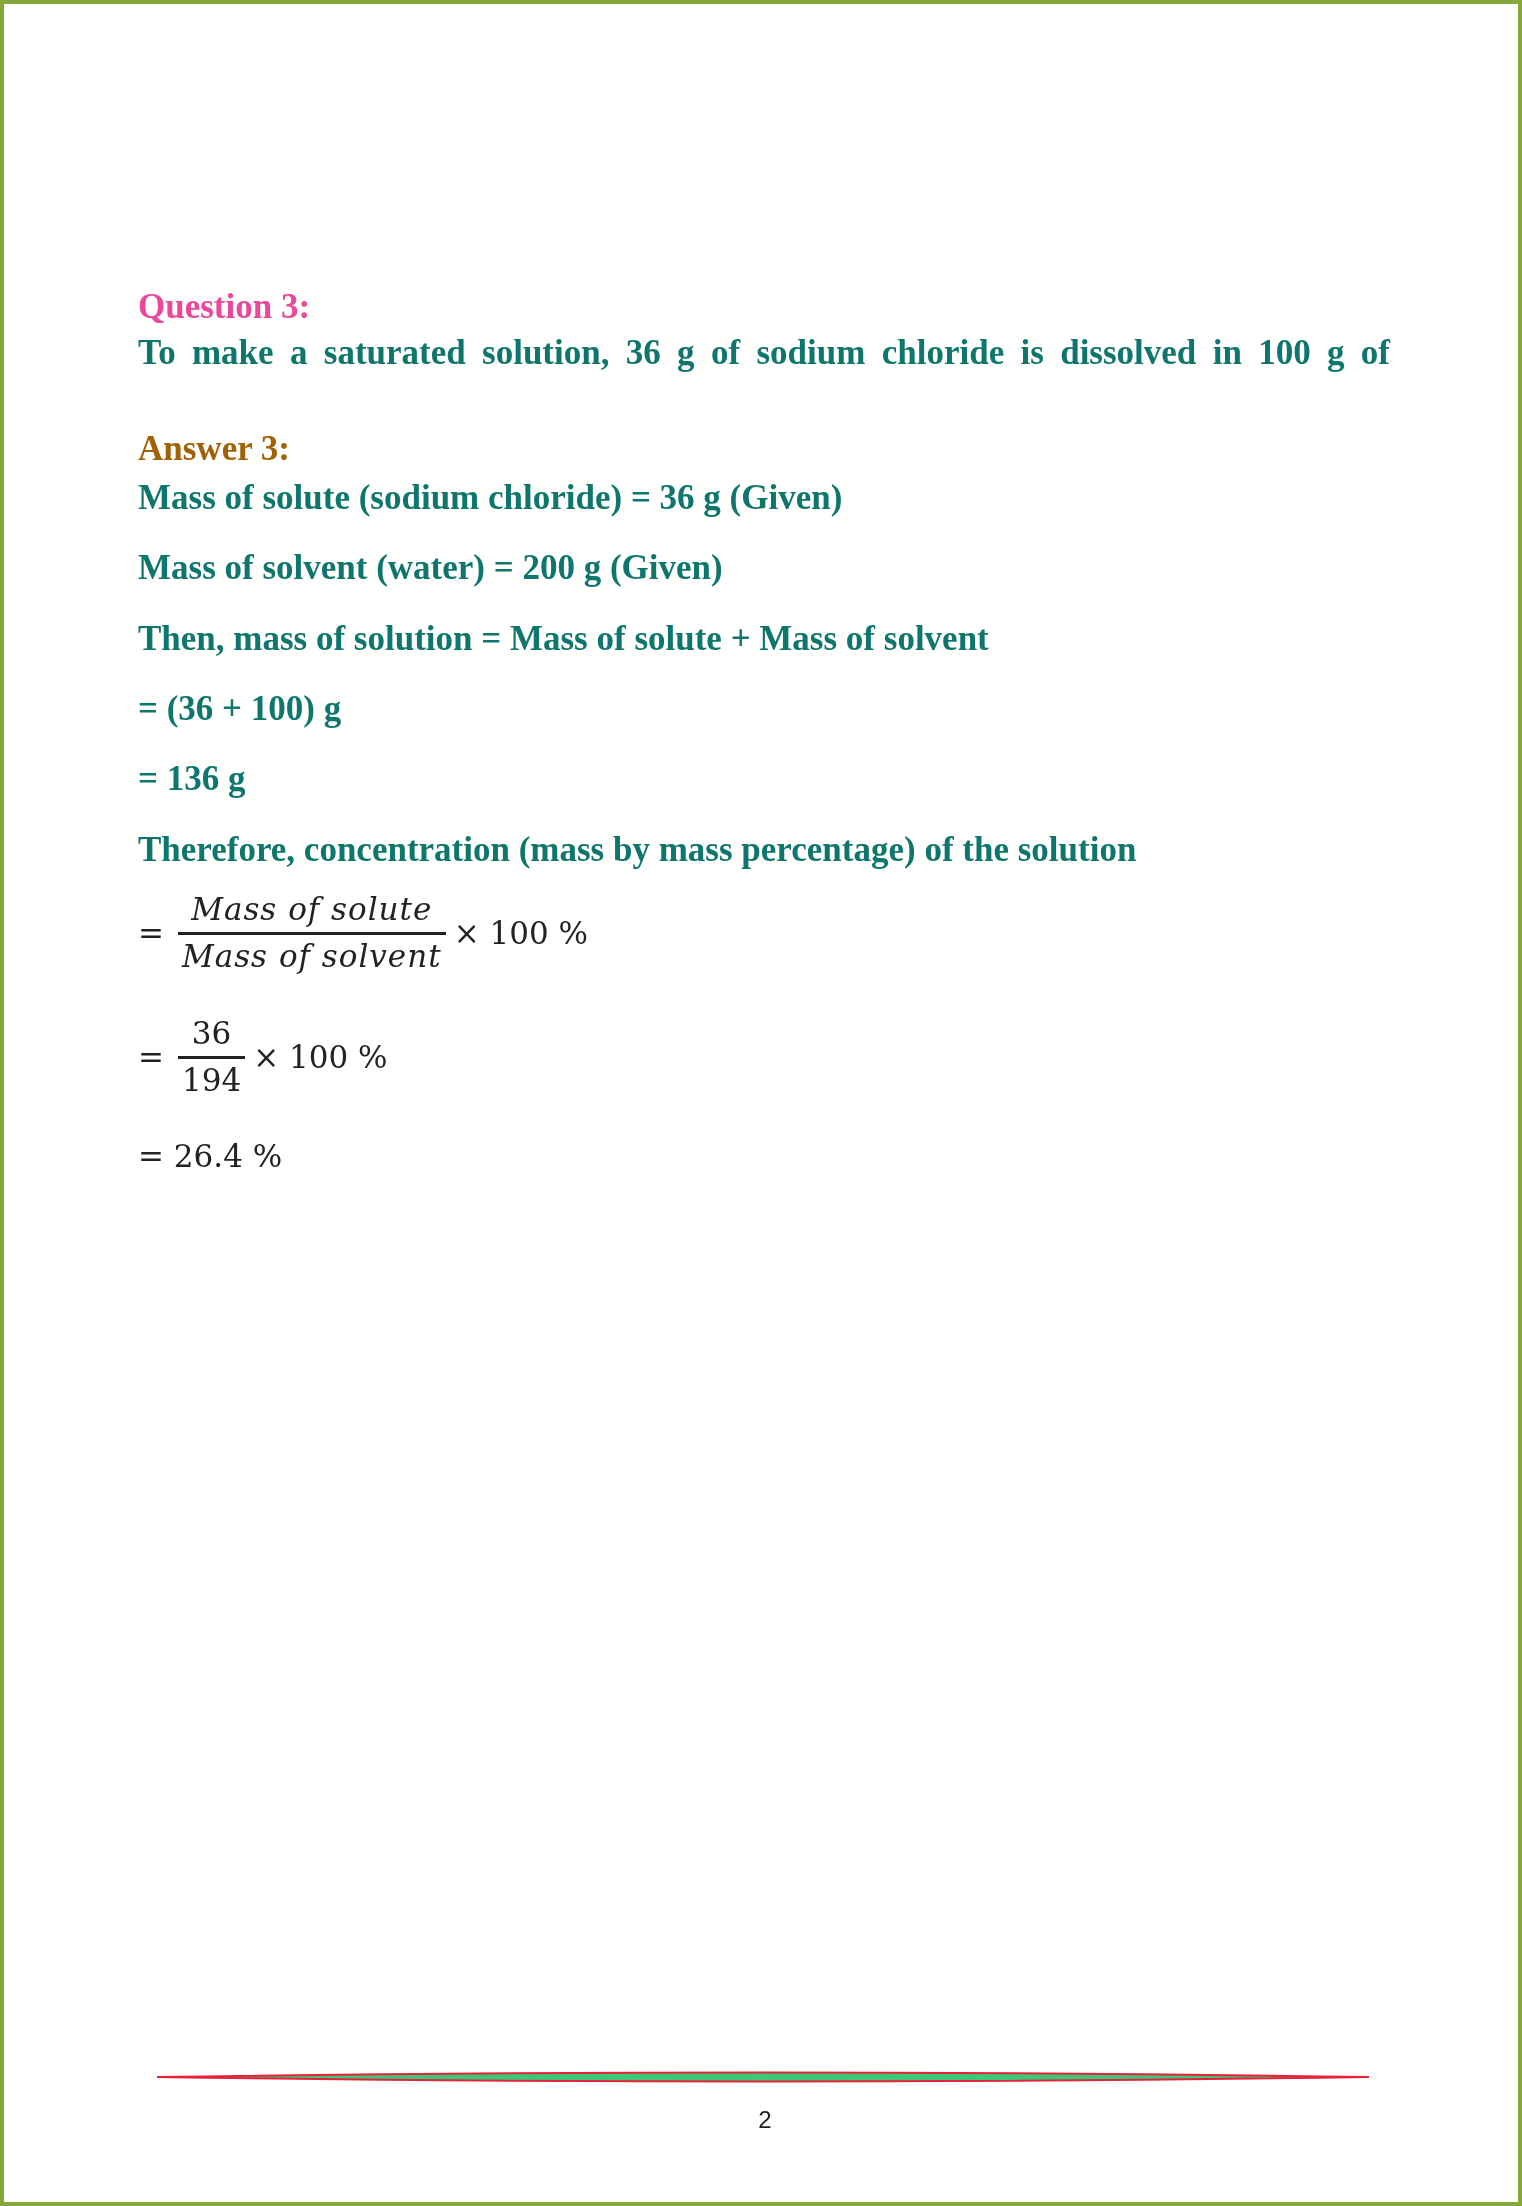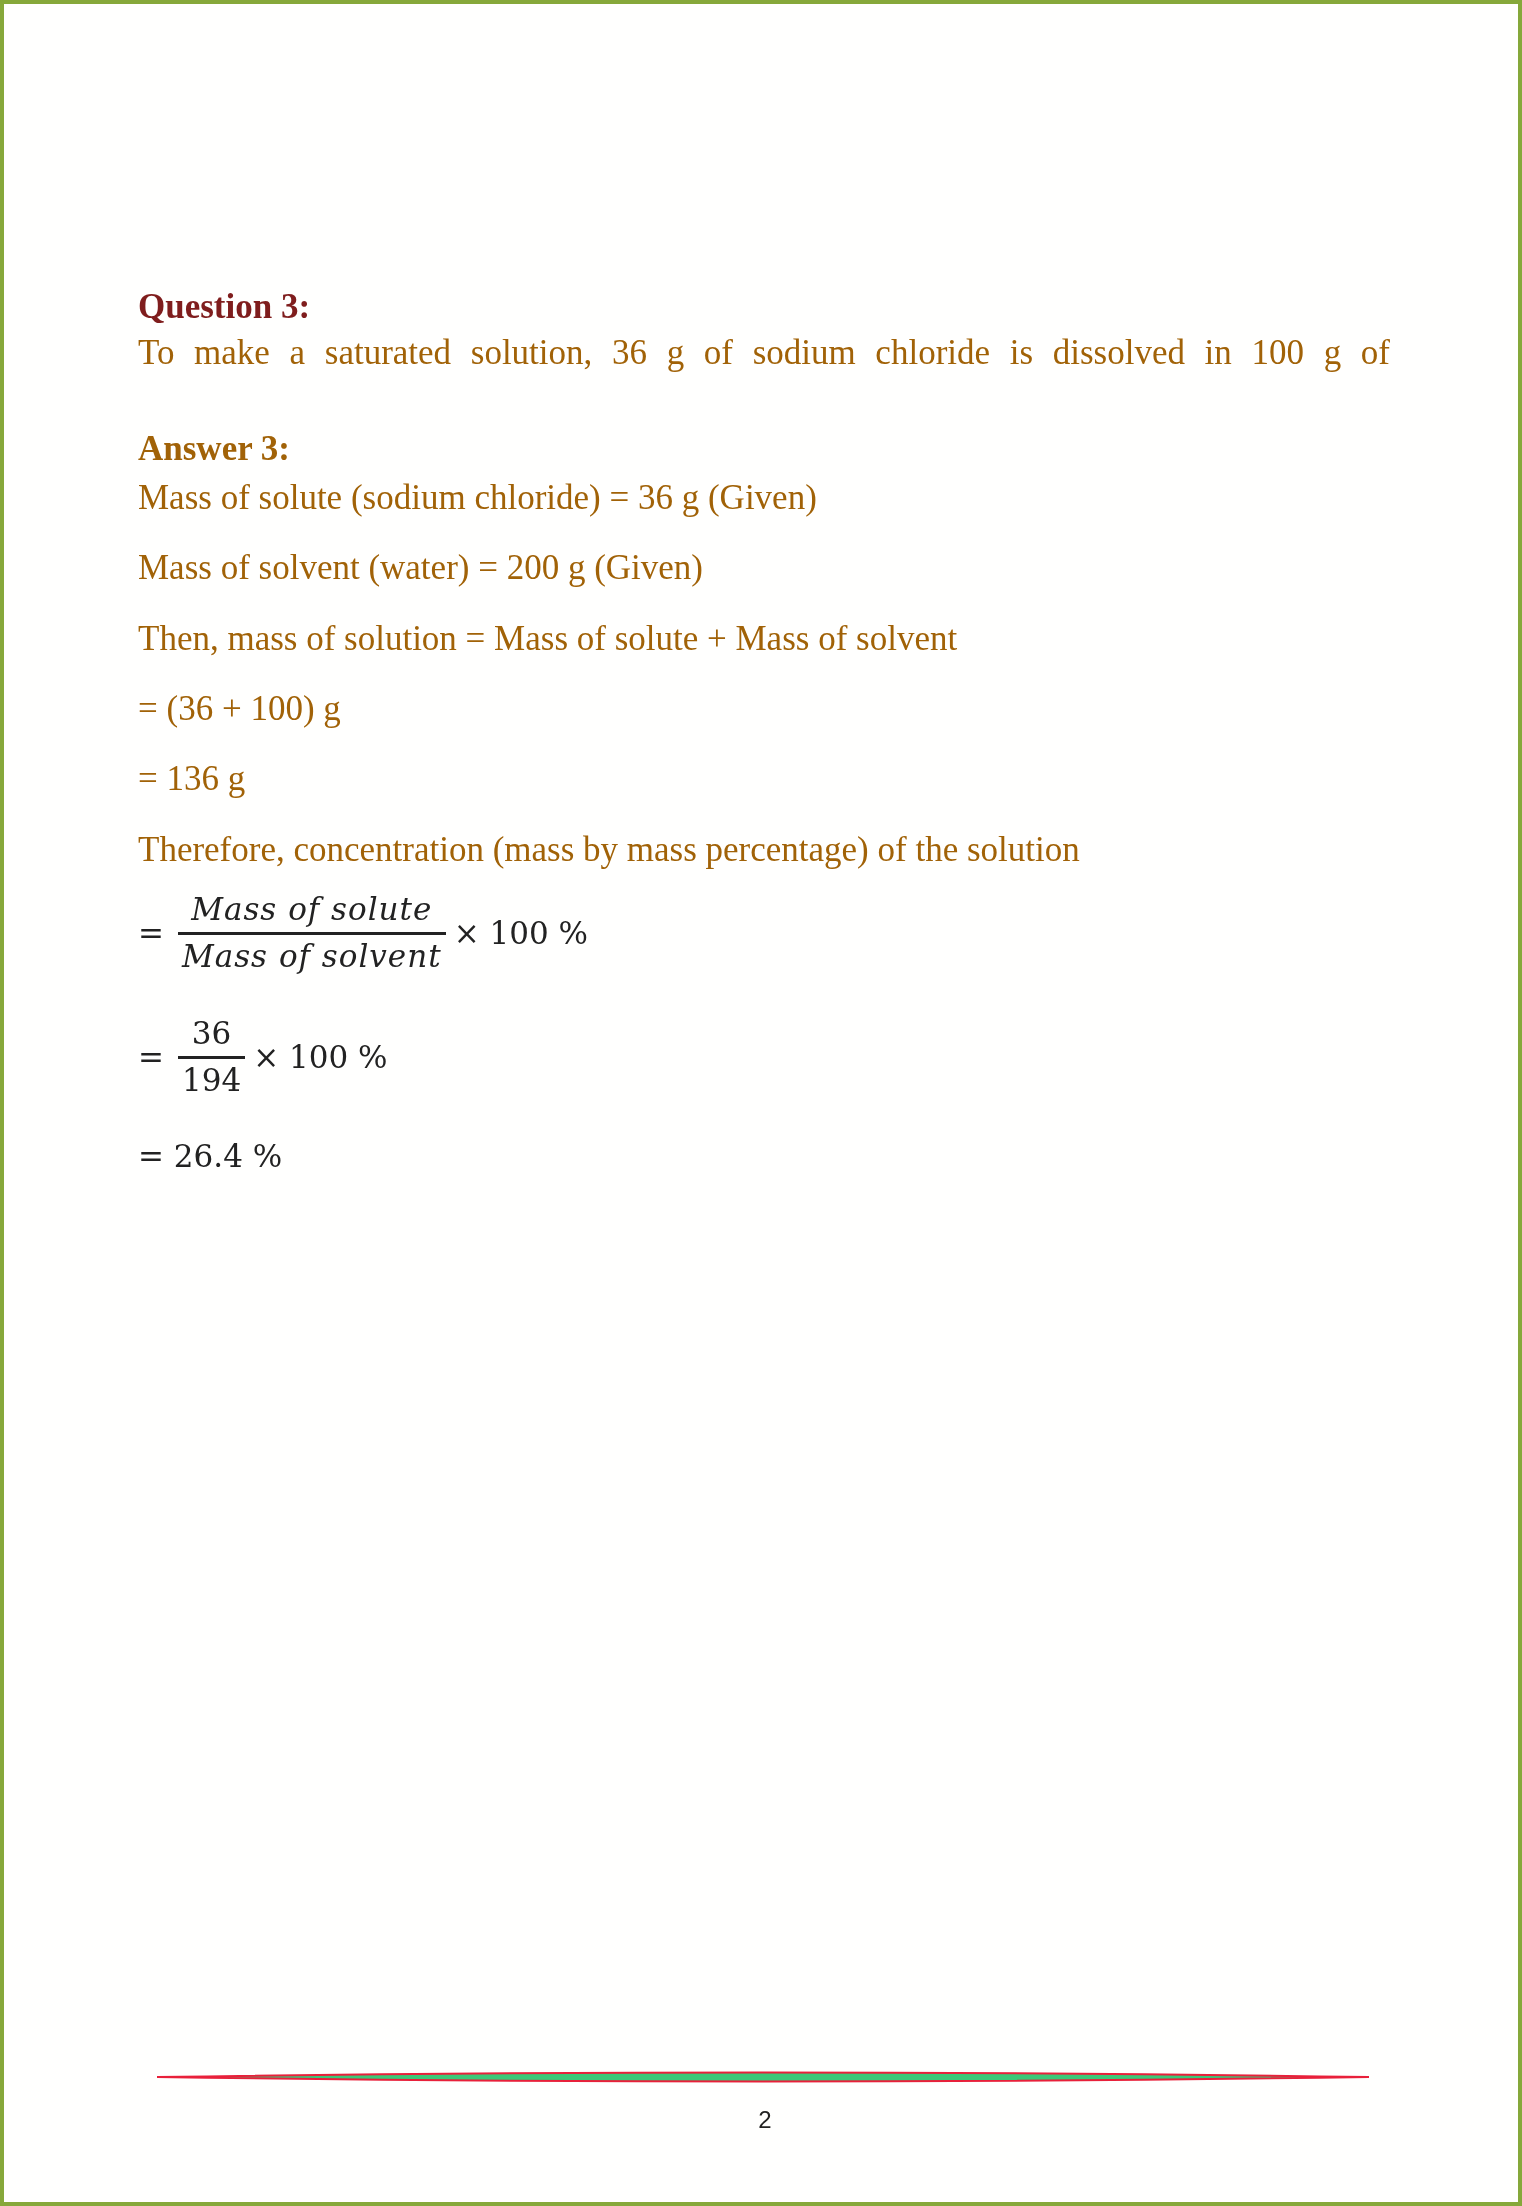--- a/index.html
+++ b/index.html
@@ -4,23 +4,23 @@
 <style>
   html, body { margin: 0; padding: 0; background: #ffffff; }
   body { width: 1522px; height: 2206px; position: relative; overflow: hidden; }
   .page {
     position: absolute; left: 0; top: 0; width: 1522px; height: 2206px;
     box-sizing: border-box; border: 4px solid #86a83a; background: #fffffe;
   }
   .t {
     position: absolute; left: 134px; margin: 0; white-space: nowrap;
     font-family: "Liberation Serif", "DejaVu Serif", serif;
-    font-size: 35px; color: #a16207; line-height: 1;
+    font-size: 35px; color: #0f766e; line-height: 1; font-weight: bold;
   }
-  .heading-q { color: #7f1d1d; font-weight: bold; }
+  .heading-q { color: #ec4899; font-weight: bold; }
   .heading-a { color: #a16207; font-weight: bold; }
   .justify { width: 1252px; text-align: justify; text-align-last: justify; }
   .math {
     position: absolute; left: 134px; display: flex; align-items: center;
     font-family: "DejaVu Serif", serif; font-size: 31px; color: #222;
   }
   .math .eq { margin-right: 14px; }
   .frac { display: inline-flex; flex-direction: column; align-items: center; margin-right: 6px; justify-content: center; }
   .frac .num, .frac .den { padding: 0 4px; line-height: 1.15; }
   .frac .bar { height: 3px; background: #222; align-self: stretch; margin: 4px 0; }

